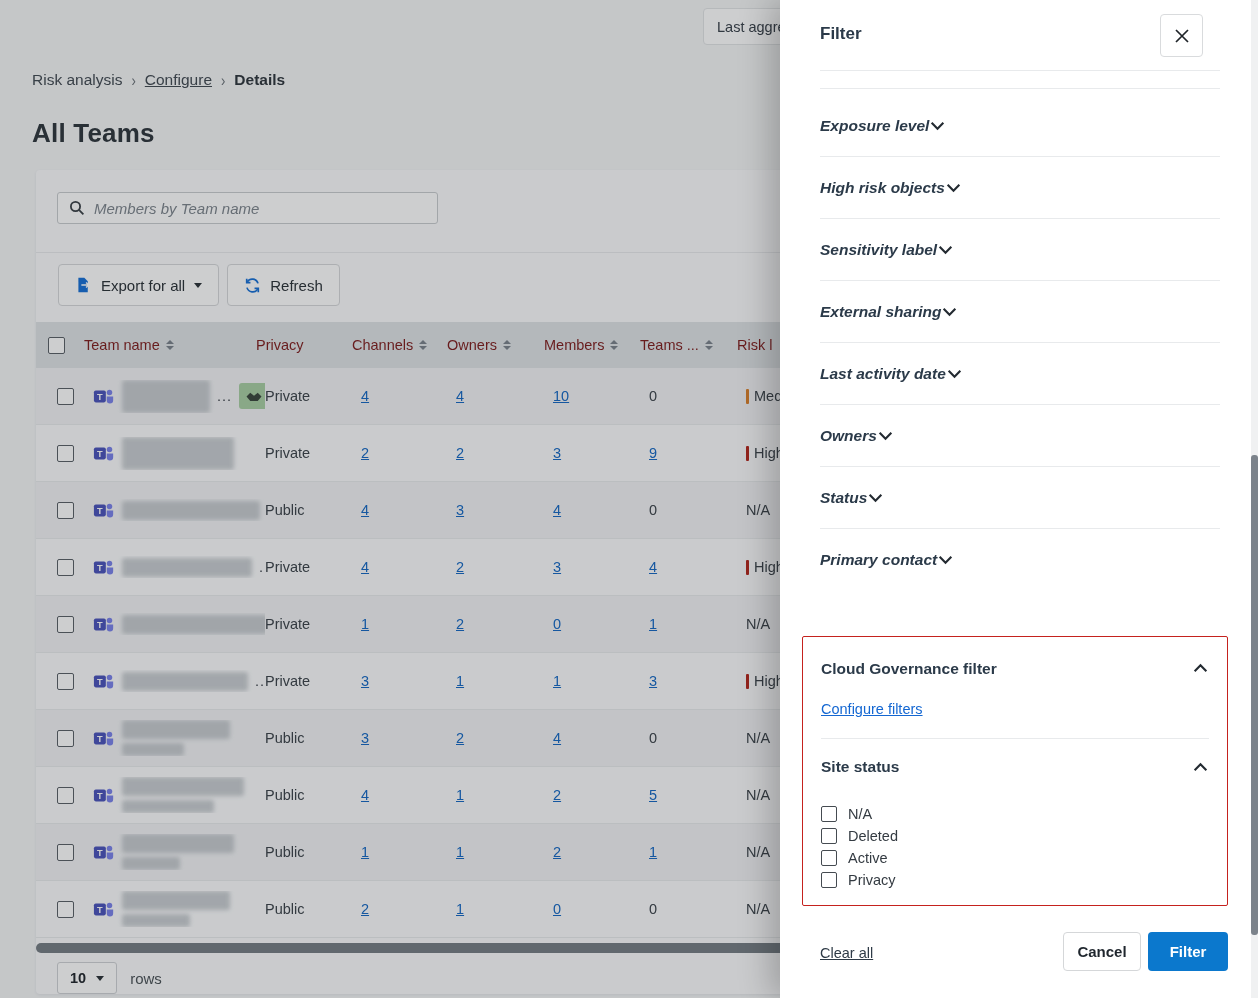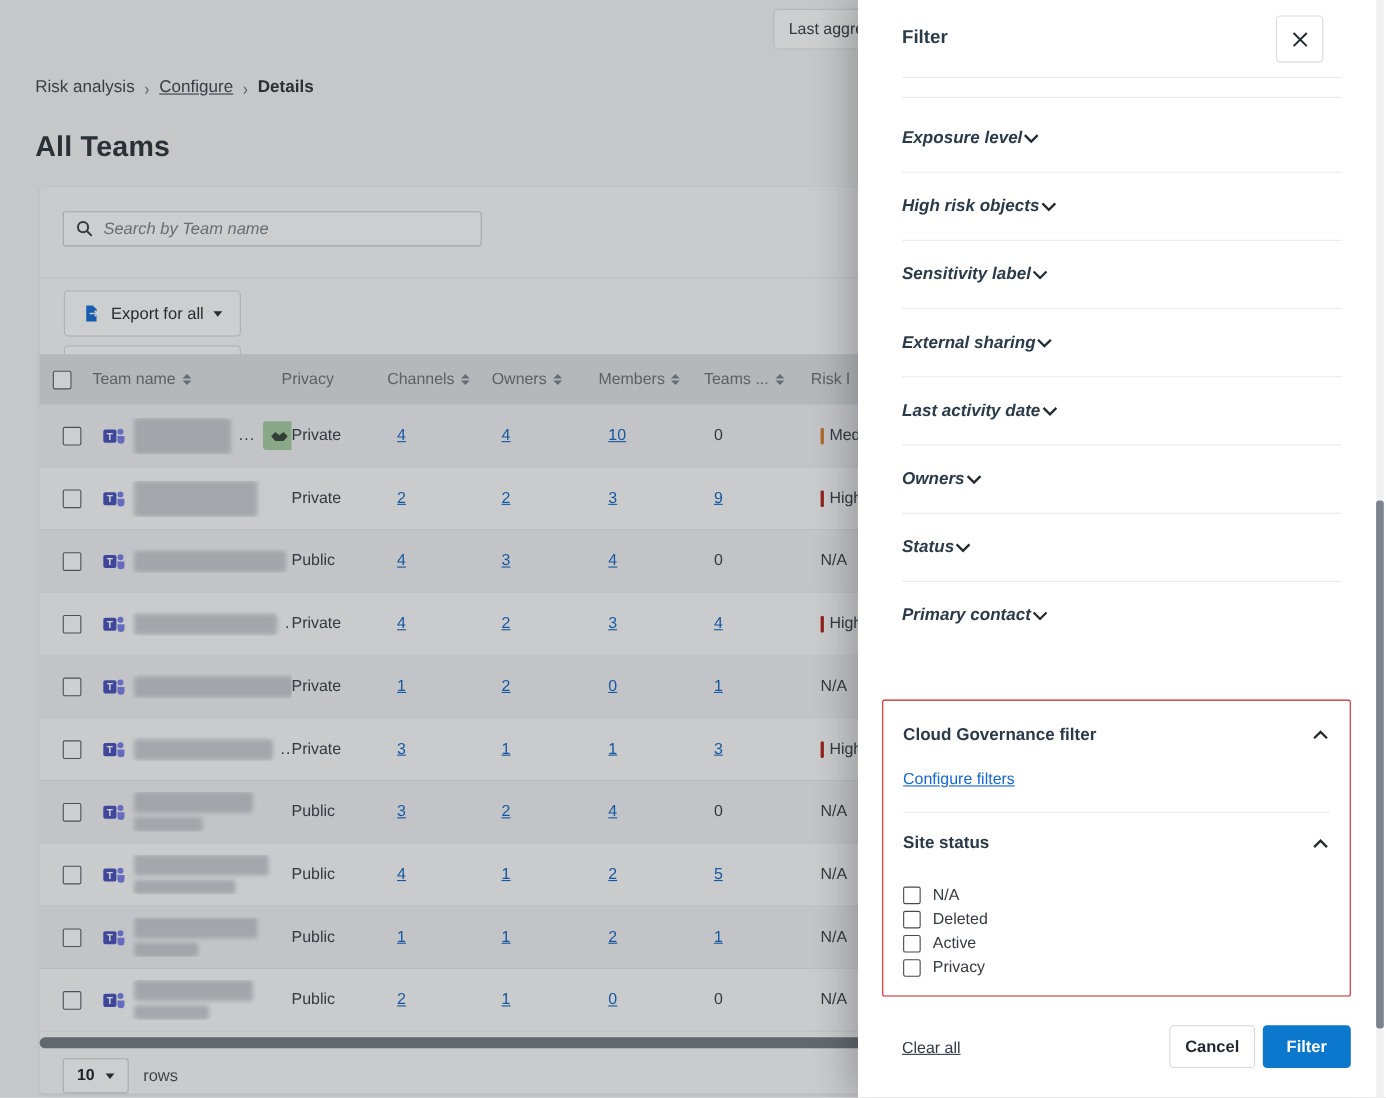--- a/index.html
+++ b/index.html
@@ -23,29 +23,29 @@
     position:absolute;left:36px;top:170px;width:1200px;height:824px;background:#fbfcfd;
     border-radius:4px;box-shadow:0 1px 3px rgba(30,40,50,.08);
   }
   .searchwrap{
     position:absolute;left:21px;top:22px;width:381px;height:32px;background:#fff;
     border:1px solid #c9cccf;border-radius:3px;display:flex;align-items:center;gap:9px;
     padding-left:11px;box-sizing:border-box;
   }
   .searchwrap .ph{font-size:15px;font-style:italic;color:#7d858d;}
   .card-div{position:absolute;left:0;right:0;top:82px;height:1px;background:#e9eaec;}
-  .toolbar{position:absolute;left:22px;top:94px;display:flex;gap:8px;flex-direction:column;}
+  .toolbar{position:absolute;left:22px;top:94px;display:flex;gap:8px;}
   .btn{
     display:inline-flex;align-items:center;gap:9px;height:42px;padding:0 16px;background:#fff;
     border:1px solid #d6d8da;border-radius:4px;font-size:15px;color:#2b3238;font-family:inherit;cursor:pointer;
   }
   .caret{width:0;height:0;border-left:4.5px solid transparent;border-right:4.5px solid transparent;border-top:5.5px solid #2b3137;display:inline-block;}
   
   .grid{display:grid;grid-template-columns:36px 172px 96px 95px 97px 96px 97px 1fr;align-items:center;padding-left:21px;}
-  .thead{position:absolute;left:0;right:0;top:152px;height:46px;background:#dfe3e6;font-size:14.5px;color:#737373;padding-left:12px;}
+  .thead{position:absolute;left:0;right:0;top:152px;height:46px;background:#dfe3e6;font-size:14.5px;color:#7f1d1d;padding-left:12px;}
   .thead .hcell{display:flex;align-items:center;gap:6px;font-weight:normal;}
   .sort{display:inline-flex;flex-direction:column;gap:2px;}
   .sort i{width:0;height:0;border-left:4px solid transparent;border-right:4px solid transparent;display:block;}
   .sort .up{border-bottom:4.5px solid #7b838b;}
   .sort .dn{border-top:4.5px solid #7b838b;}
   #rows{position:absolute;left:0;right:0;top:198px;}
   .trow{height:57px;border-bottom:1px solid #e9ebec;box-sizing:border-box;font-size:14.5px;color:#3c434a;background:#fbfcfd;}
   .trow.alt{background:#f2f3f5;}
   .cb{width:17px;height:17px;border:1.5px solid #5a6066;border-radius:2px;background:#fff;box-sizing:border-box;cursor:pointer;}
   .cb16{width:16px;height:16px;border:1.5px solid #454b51;border-radius:2px;background:#fff;box-sizing:border-box;cursor:pointer;flex:none;}
@@ -106,21 +106,21 @@
   <h1>All Teams</h1>
 
   <div class="card">
     <div class="searchwrap">
       <span style="display:flex;">
         <svg width="16" height="16" viewBox="0 0 16 16" fill="none" stroke="#3a4046" stroke-width="1.8">
             <circle cx="6.5" cy="6.5" r="4.6"></circle>
             <path d="M10.2 10.2l4.2 4.2"></path>
           </svg>
       </span>
-      <span class="ph">Search by Team name</span>
+      <span class="ph">Members by Team name</span>
     </div>
 
     <div class="card-div"></div>
 
     <div class="toolbar">
       <button class="btn">
         <span style="display:flex;">
           <svg width="17" height="18" viewBox="0 0 20 20">
               <path d="M4 1.5h7l4 4V18.5H4z" fill="#1670d6"></path>
               <path d="M7.5 10h8.5m-3-3l3 3-3 3" stroke="#fff" stroke-width="1.6" fill="none"></path>

